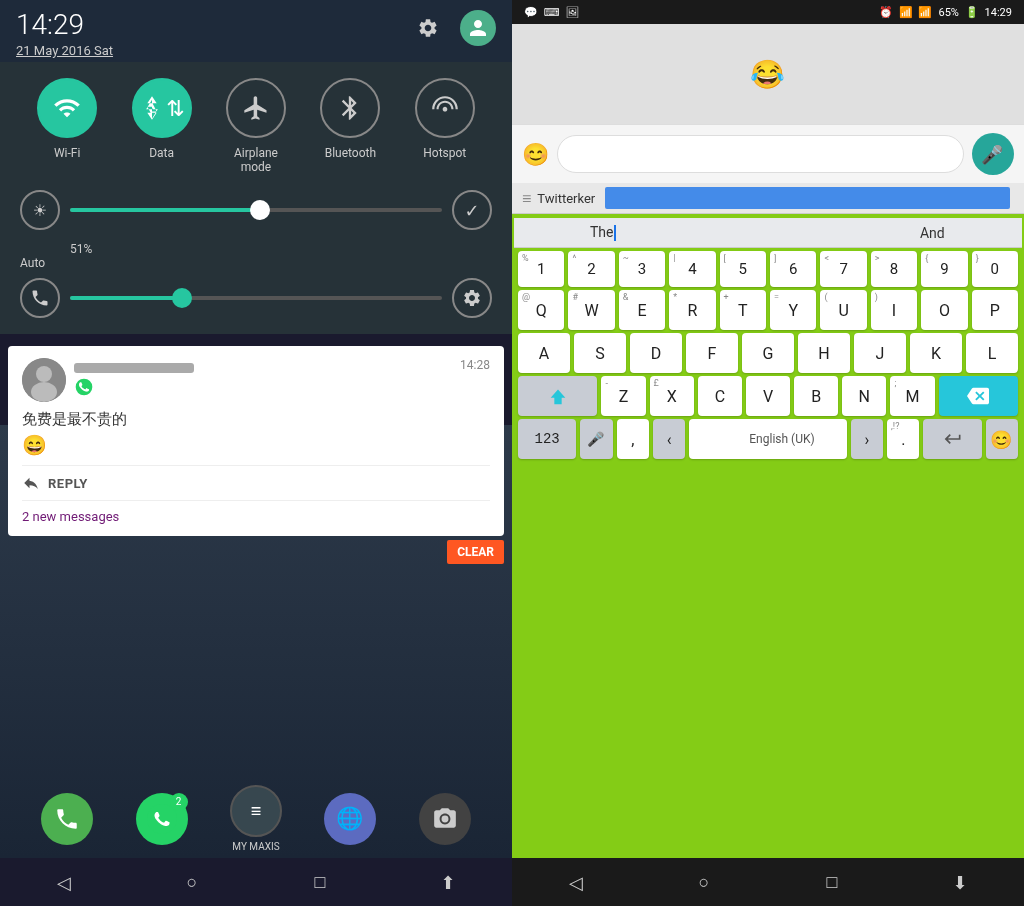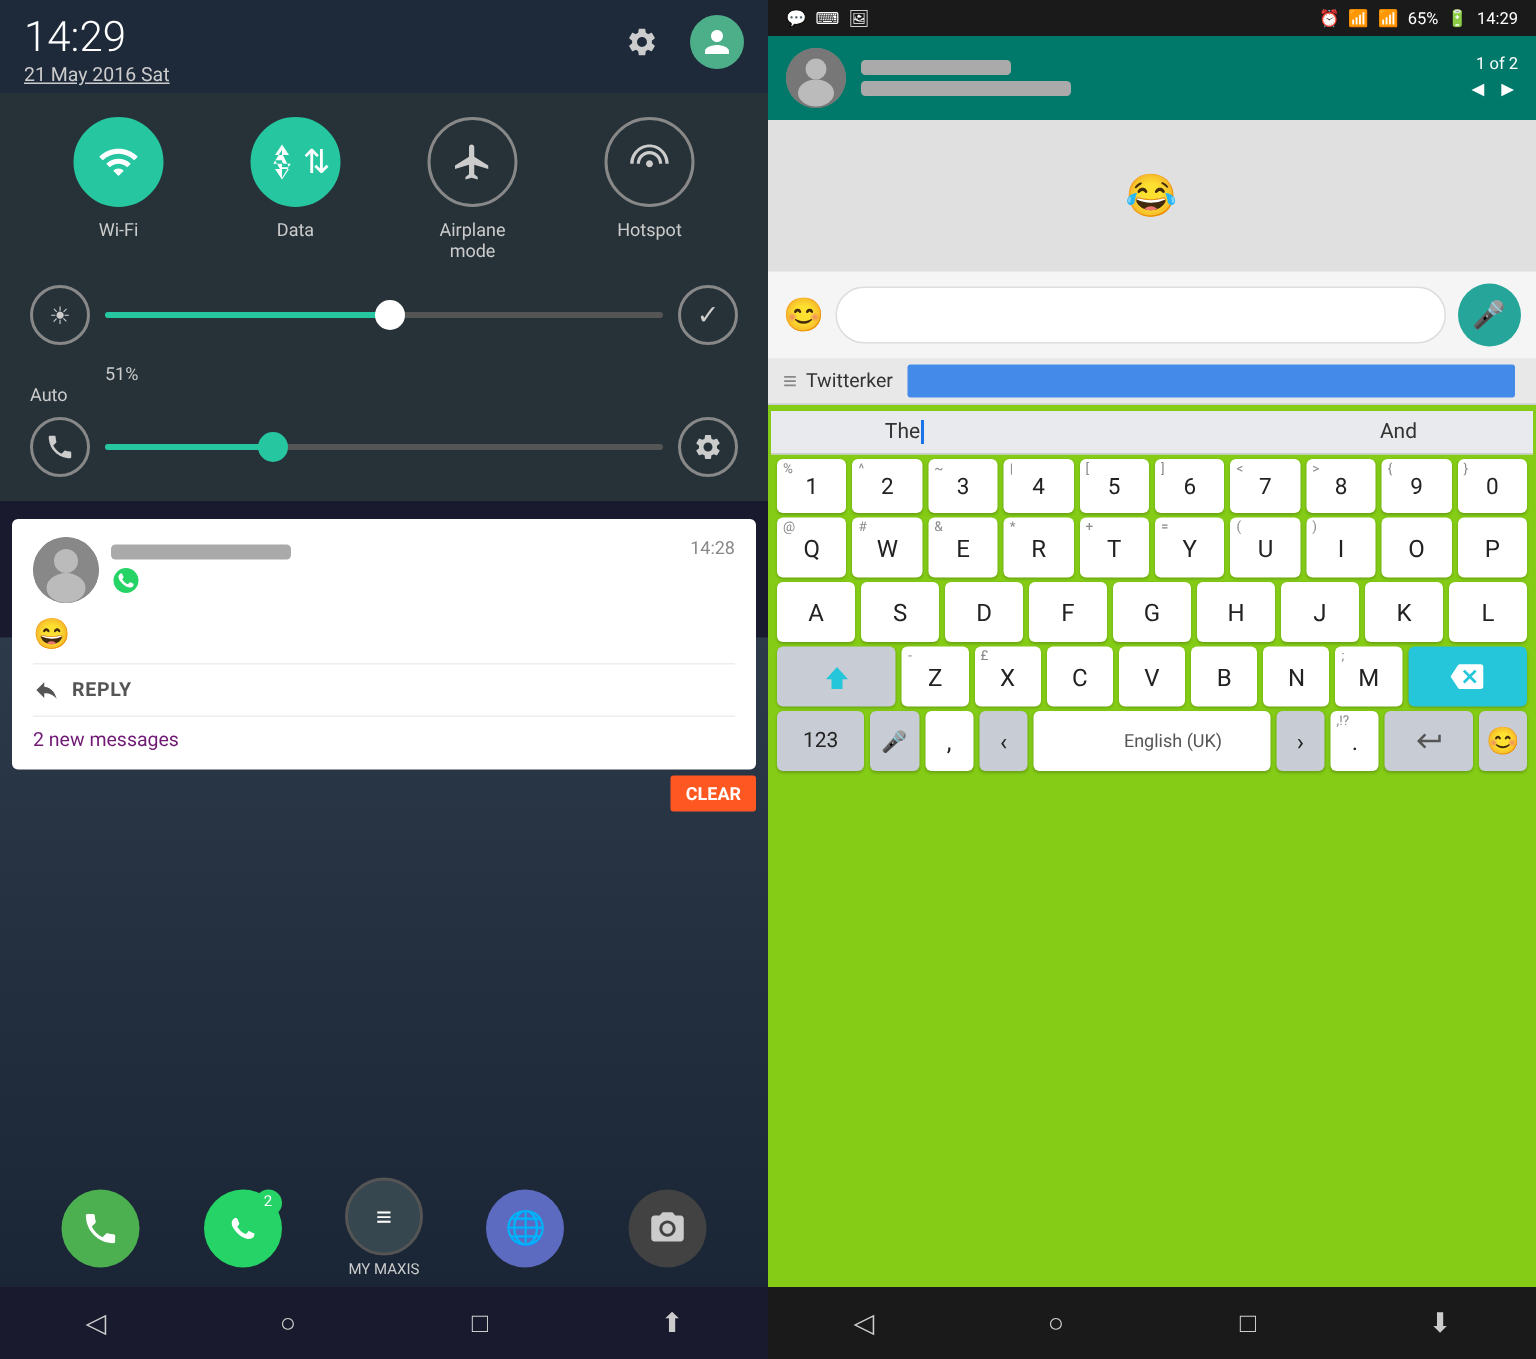--- a/index.html
+++ b/index.html
@@ -572,20 +572,21 @@
       top: 2px;
       left: 4px;
     }
     .key.special {
       background: #c8ccd4;
       font-size: 14px;
       color: #333;
     }
     .key.wide {
       flex: 1.8;
+      font-family: Liberation Mono, monospace;
     }
     .key.space-key {
       flex: 4;
       font-size: 12px;
       color: #555;
       padding-left: 28px;
     }
 
     .numbers-row .key {
       height: 36px;
@@ -679,20 +680,28 @@
         <div class="toggle-circle inactive">
           <svg width="28" height="28" viewBox="0 0 24 24" fill="#ccc">
             <path d="M21 16v-2l-8-5V3.5c0-.83-.67-1.5-1.5-1.5S10 2.67 10 3.5V9l-8 5v2l8-2.5V19l-2 1.5V22l3.5-1 3.5 1v-1.5L13 19v-5.5l8 2.5z"></path>
           </svg>
         </div>
         <span class="toggle-label">Airplane<br>mode</span>
       </div>
       <div class="toggle-item">
         <div class="toggle-circle inactive">
           <svg width="28" height="28" viewBox="0 0 24 24" fill="#ccc">
+            <path d="M17.71 7.71L12 2h-1v7.59L6.41 5 5 6.41 10.59 12 5 17.59 6.41 19 11 14.41V22h1l5.71-5.71-4.3-4.29 4.3-4.29zM13 5.83l1.88 1.88L13 9.59V5.83zm1.88 10.46L13 18.17v-3.76l1.88 1.88z"></path>
+          </svg>
+        </div>
+        <span class="toggle-label">Bluetooth</span>
+      </div>
+      <div class="toggle-item">
+        <div class="toggle-circle inactive">
+          <svg width="28" height="28" viewBox="0 0 24 24" fill="#ccc">
             <path d="M12 11c-1.1 0-2 .9-2 2s.9 2 2 2 2-.9 2-2-.9-2-2-2zm-5.46 2c0-3.01 2.45-5.46 5.46-5.46s5.46 2.45 5.46 5.46h1.82C19.28 8.96 16.04 5.72 12 5.72S4.72 8.96 4.72 13h1.82zm-3.64 0C2.9 7.63 6.97 3.56 12 3.56S21.1 7.63 21.1 13H23c0-6.07-4.93-11-11-11S1 6.93 1 13h1.9z"></path>
           </svg>
         </div>
         <span class="toggle-label">Hotspot</span>
       </div>
     </div>
 
     <div class="sliders-row">
       <div class="slider-icon">☀</div>
       <div class="slider-track">
@@ -742,20 +751,21 @@
           <div class="notif-name"></div>
           <div style="display:flex;align-items:center;gap:4px;">
             <svg width="20" height="20" viewBox="0 0 24 24">
                 <circle cx="12" cy="12" r="10" fill="#25d366"></circle>
                 <path d="M17.47 14.38c-.3-.15-1.77-.87-2.04-.97-.27-.1-.47-.15-.67.15-.2.3-.77.97-.94 1.17-.17.2-.35.22-.65.07-.3-.15-1.26-.46-2.4-1.48-.89-.79-1.49-1.77-1.66-2.07-.17-.3-.02-.46.13-.61.13-.13.3-.35.45-.52.15-.17.2-.3.3-.5.1-.2.05-.37-.02-.52-.07-.15-.67-1.62-.92-2.22-.24-.58-.49-.5-.67-.51h-.57c-.2 0-.52.07-.79.37-.27.3-1.04 1.02-1.04 2.48 0 1.46 1.07 2.87 1.22 3.07.15.2 2.1 3.2 5.08 4.49.71.31 1.26.49 1.69.63.71.23 1.36.2 1.87.12.57-.09 1.77-.72 2.02-1.42.25-.7.25-1.3.17-1.42-.07-.12-.27-.2-.57-.35z" fill="#fff"></path>
               </svg>
           </div>
         </div>
         <div class="notif-time">14:28</div>
       </div>
+      <div class="notif-message">免费是最不贵的</div>
       <div class="notif-emoji">😄</div>
       <div class="notif-divider"></div>
       <div class="notif-reply">
         <svg width="18" height="18" viewBox="0 0 24 24" fill="#555">
             <path d="M10 9V5l-7 7 7 7v-4.1c5 0 8.5 1.6 11 5.1-1-5-4-10-11-11z"></path>
           </svg>
         <span>REPLY</span>
       </div>
       <div class="notif-divider"></div>
       <div class="notif-count">2 new messages</div>
@@ -817,40 +827,20 @@
     <div class="status-icons-right">
       <span>⏰</span>
       <span>📶</span>
       <span>📶</span>
       <span>65%</span>
       <span>🔋</span>
       <span>14:29</span>
     </div>
   </div>
 
-  <div class="wa-notification">
-    <div class="wa-notif-avatar">
-      <svg width="40" height="40" viewBox="0 0 40 40">
-        <circle cx="20" cy="20" r="20" fill="#777"></circle>
-        <circle cx="20" cy="14" r="7" fill="#bbb"></circle>
-        <ellipse cx="20" cy="30" rx="12" ry="9" fill="#bbb"></ellipse>
-      </svg>
-    </div>
-    <div class="wa-notif-info">
-      <div class="wa-notif-name"></div>
-      <div class="wa-notif-msg-blur"></div>
-    </div>
-    <div style="text-align:right;">
-      <div class="wa-notif-pages">1 of 2</div>
-      <div class="wa-notif-nav">
-        <span>◄</span>
-        <span>►</span>
-      </div>
-    </div>
-  </div>
 
   <div class="wa-chat-area">
     <span>😂</span>
   </div>
 
   <div class="wa-input-row">
     <span class="wa-input-emoji">😊</span>
     <div class="wa-input-field"></div>
     <div class="wa-mic-btn">🎤</div>
   </div>

